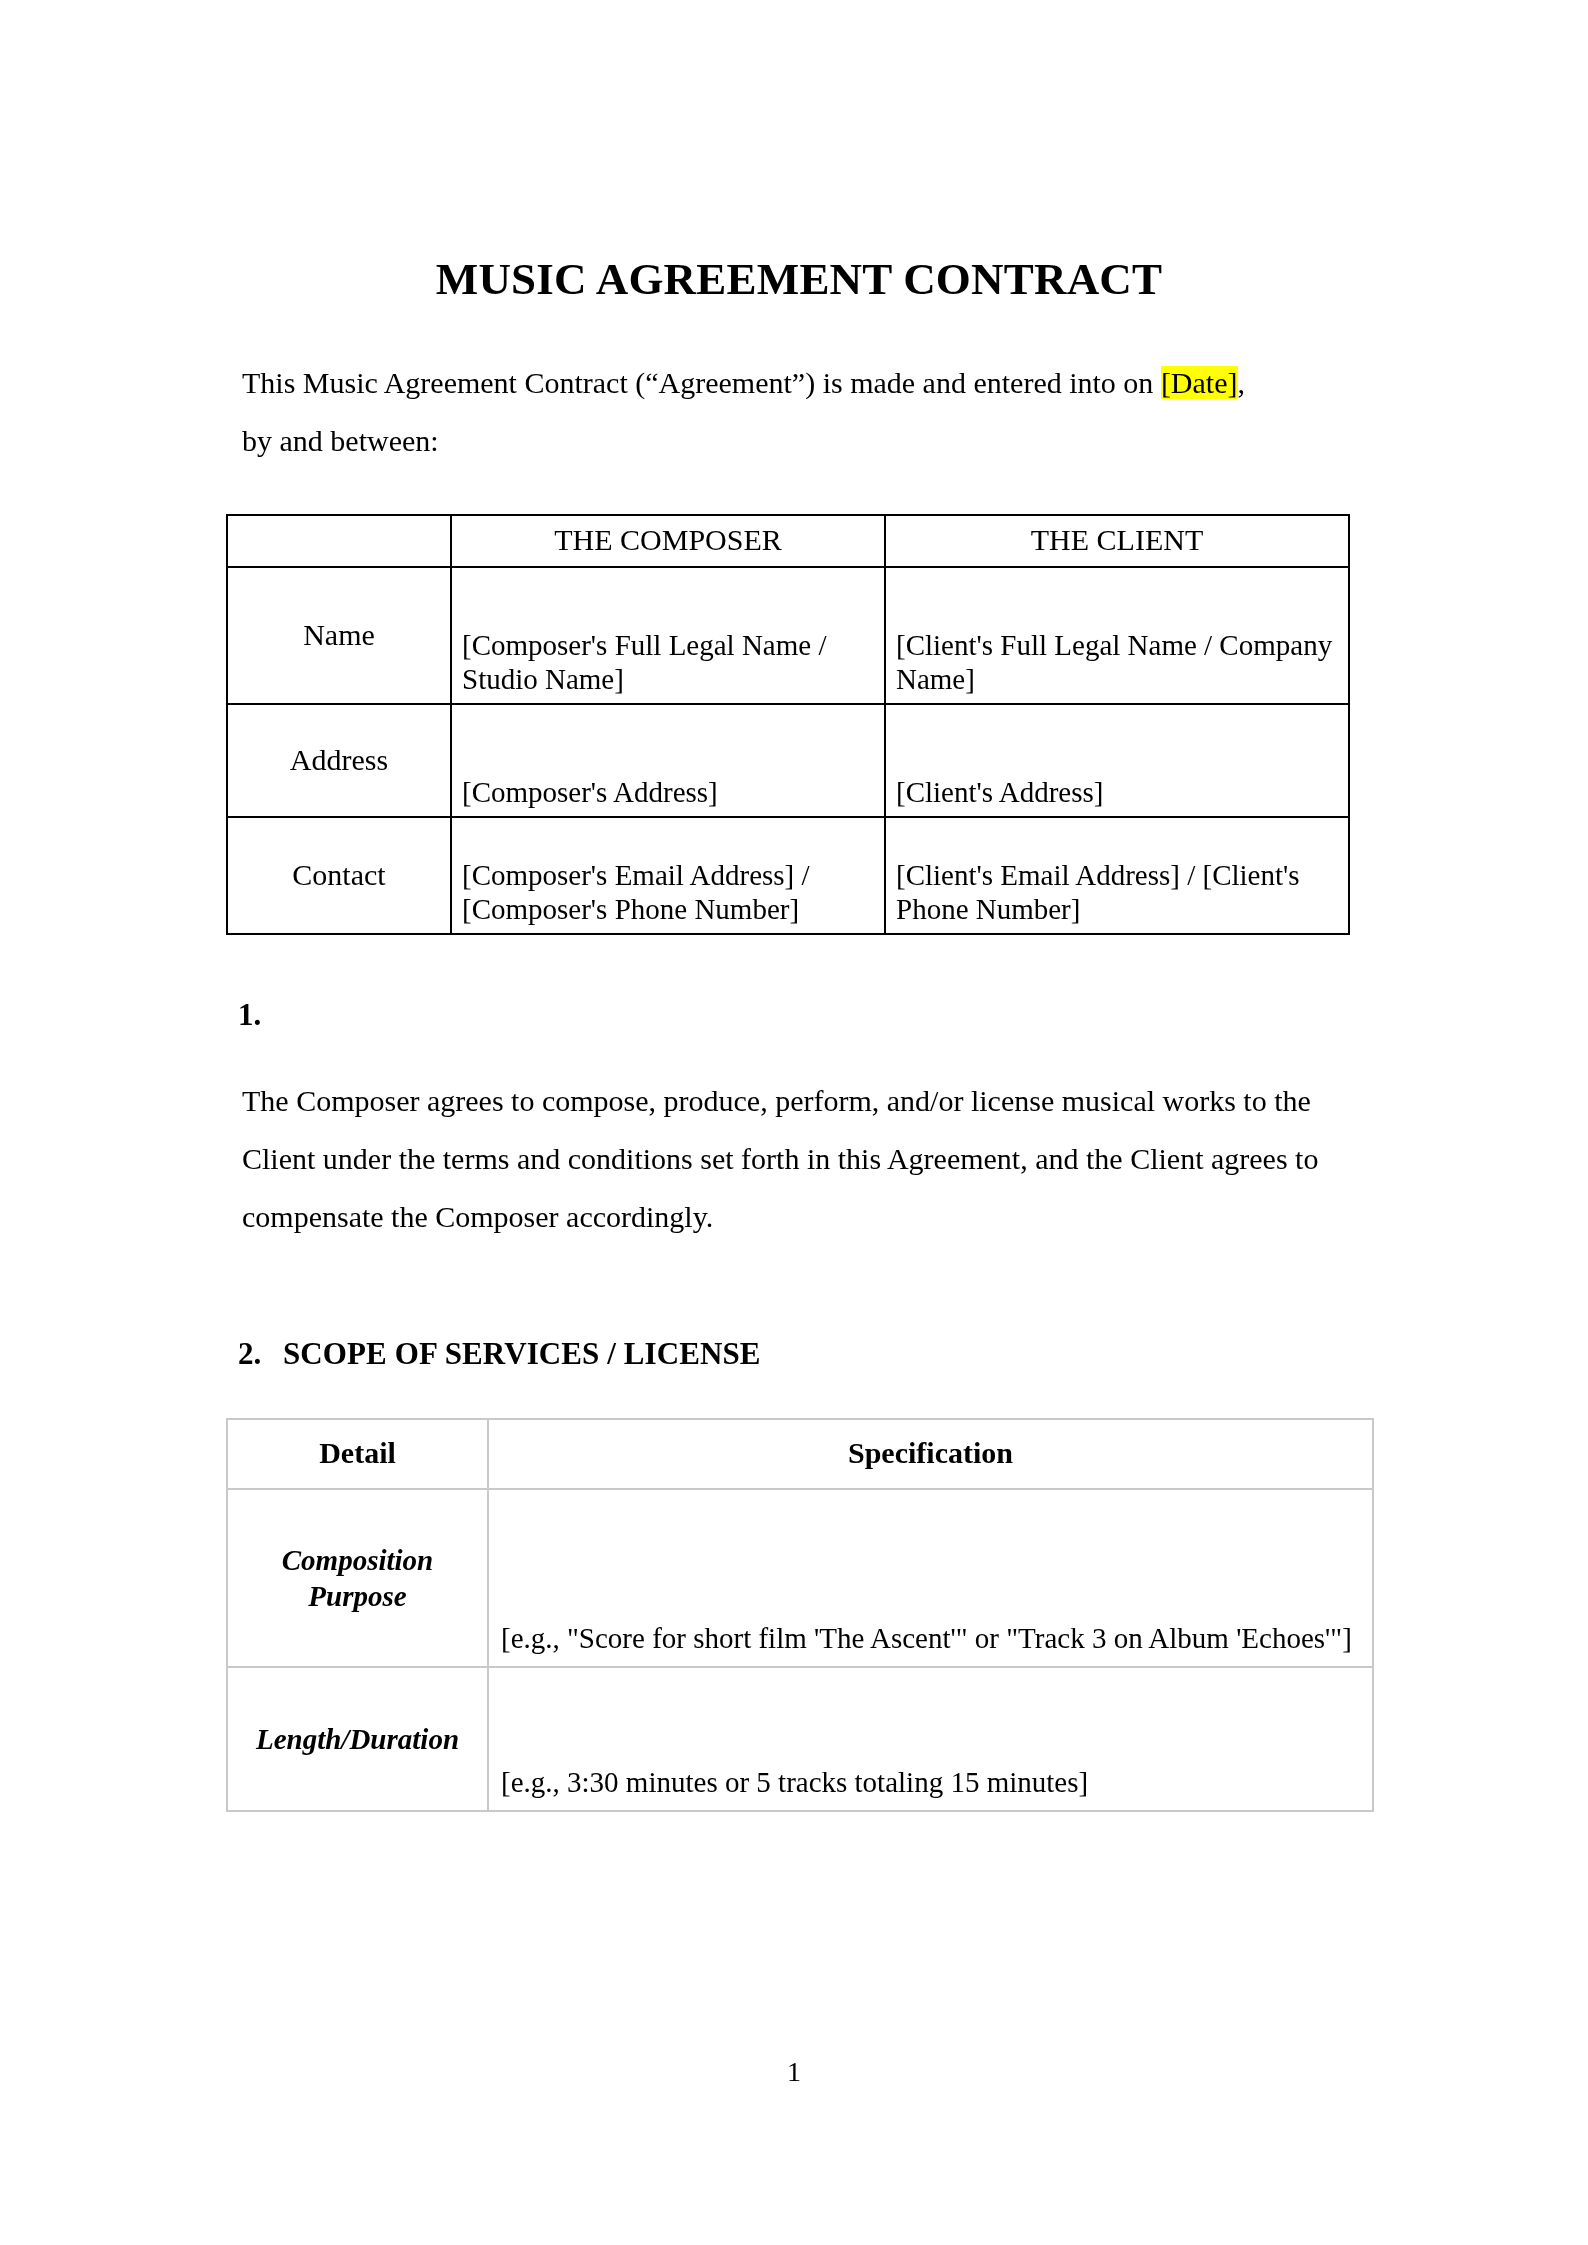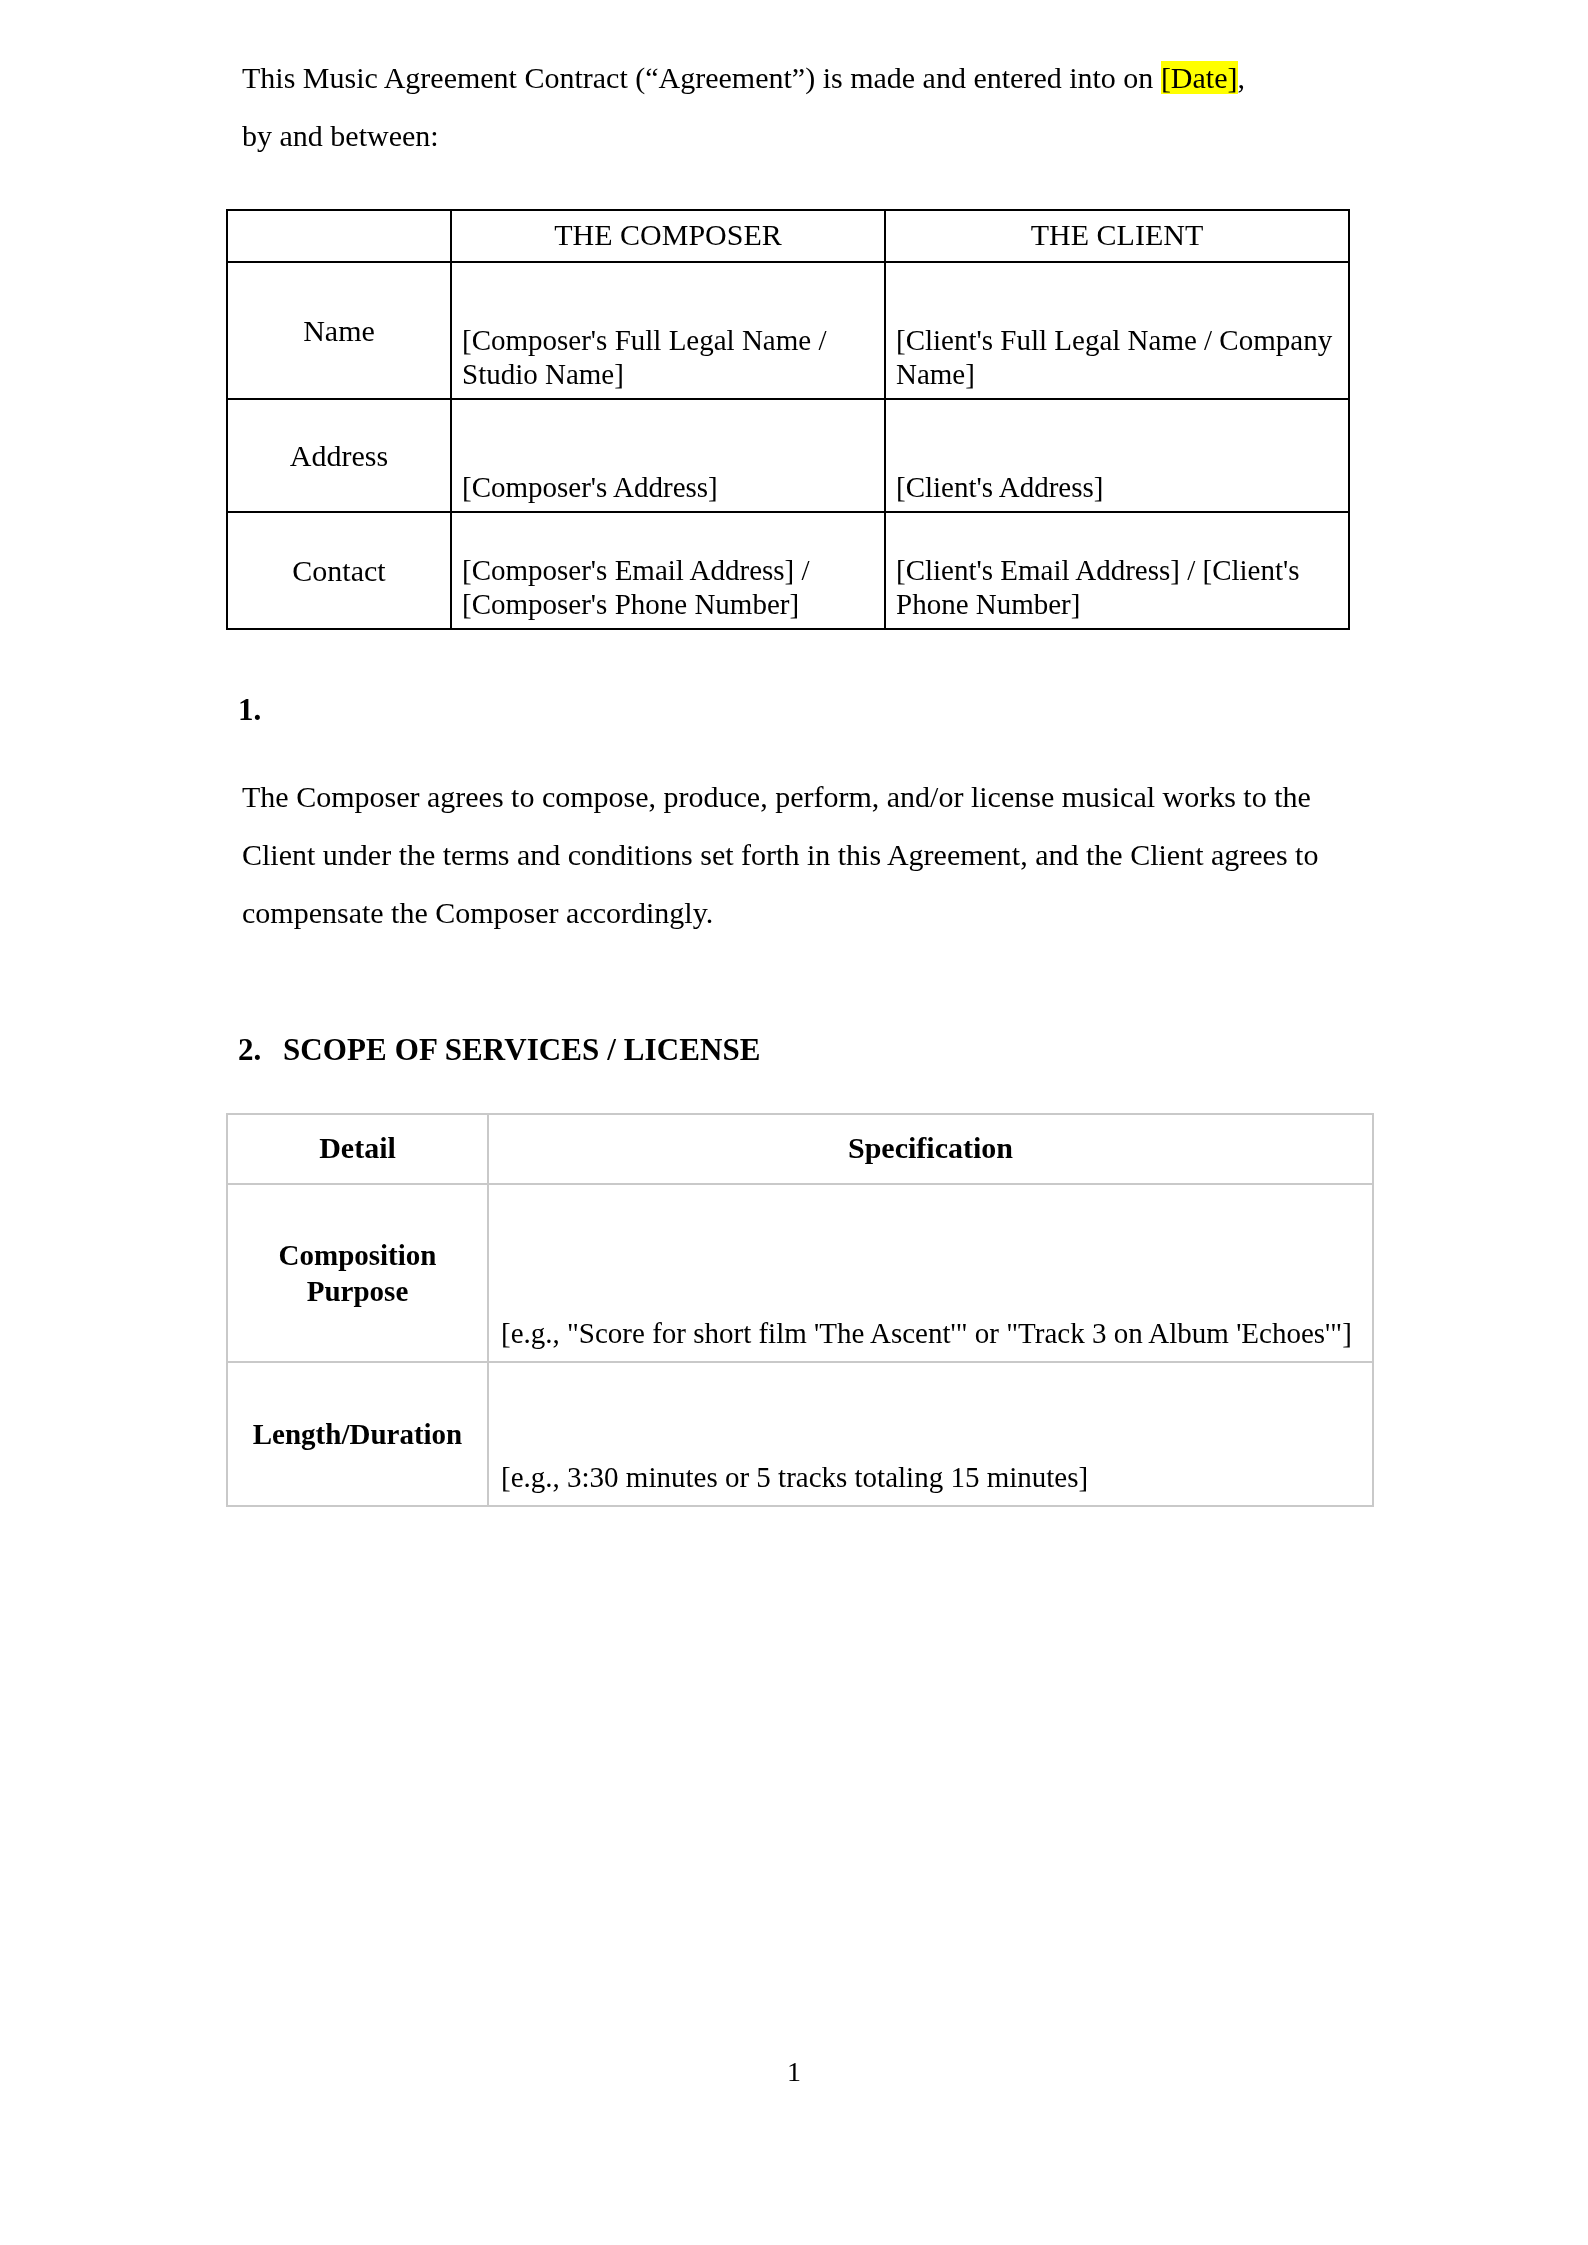--- a/index.html
+++ b/index.html
@@ -136,20 +136,21 @@
     vertical-align: middle;
     padding: 2px 0 4px 0;
   }
   .tbl-scope td.detail {
     font-weight: bold;
     text-align: center;
     vertical-align: middle;
     font-size: 29px;
     line-height: 36px;
     padding: 0 4px;
+    font-style: italic;
   }
   .tbl-scope td.spec {
     text-align: left;
     vertical-align: bottom;
     font-size: 29px;
     line-height: 36px;
     padding: 0 10px 10px 12px;
   }
   .sr1 td { height: 166px; }
   .sr2 td { height: 132px; }
@@ -163,20 +164,21 @@
     text-align: center;
     font-size: 28px;
   }
 </style>
 </head>
 <body>
 
 <div class="page">
   <div class="content">
 
+    <h1 class="doc-title">MUSIC AGREEMENT CONTRACT</h1>
 
     <p class="para intro"><span>This Music Agreement Contract (“Agreement”) is made and entered into on </span><span class="hl">[Date]</span><span>,</span><br><span>by and between:</span></p>
 
     <table class="tbl-parties">
       <colgroup>
           <col class="c1">
           <col class="c2">
           <col class="c3">
         </colgroup>
       <thead>

